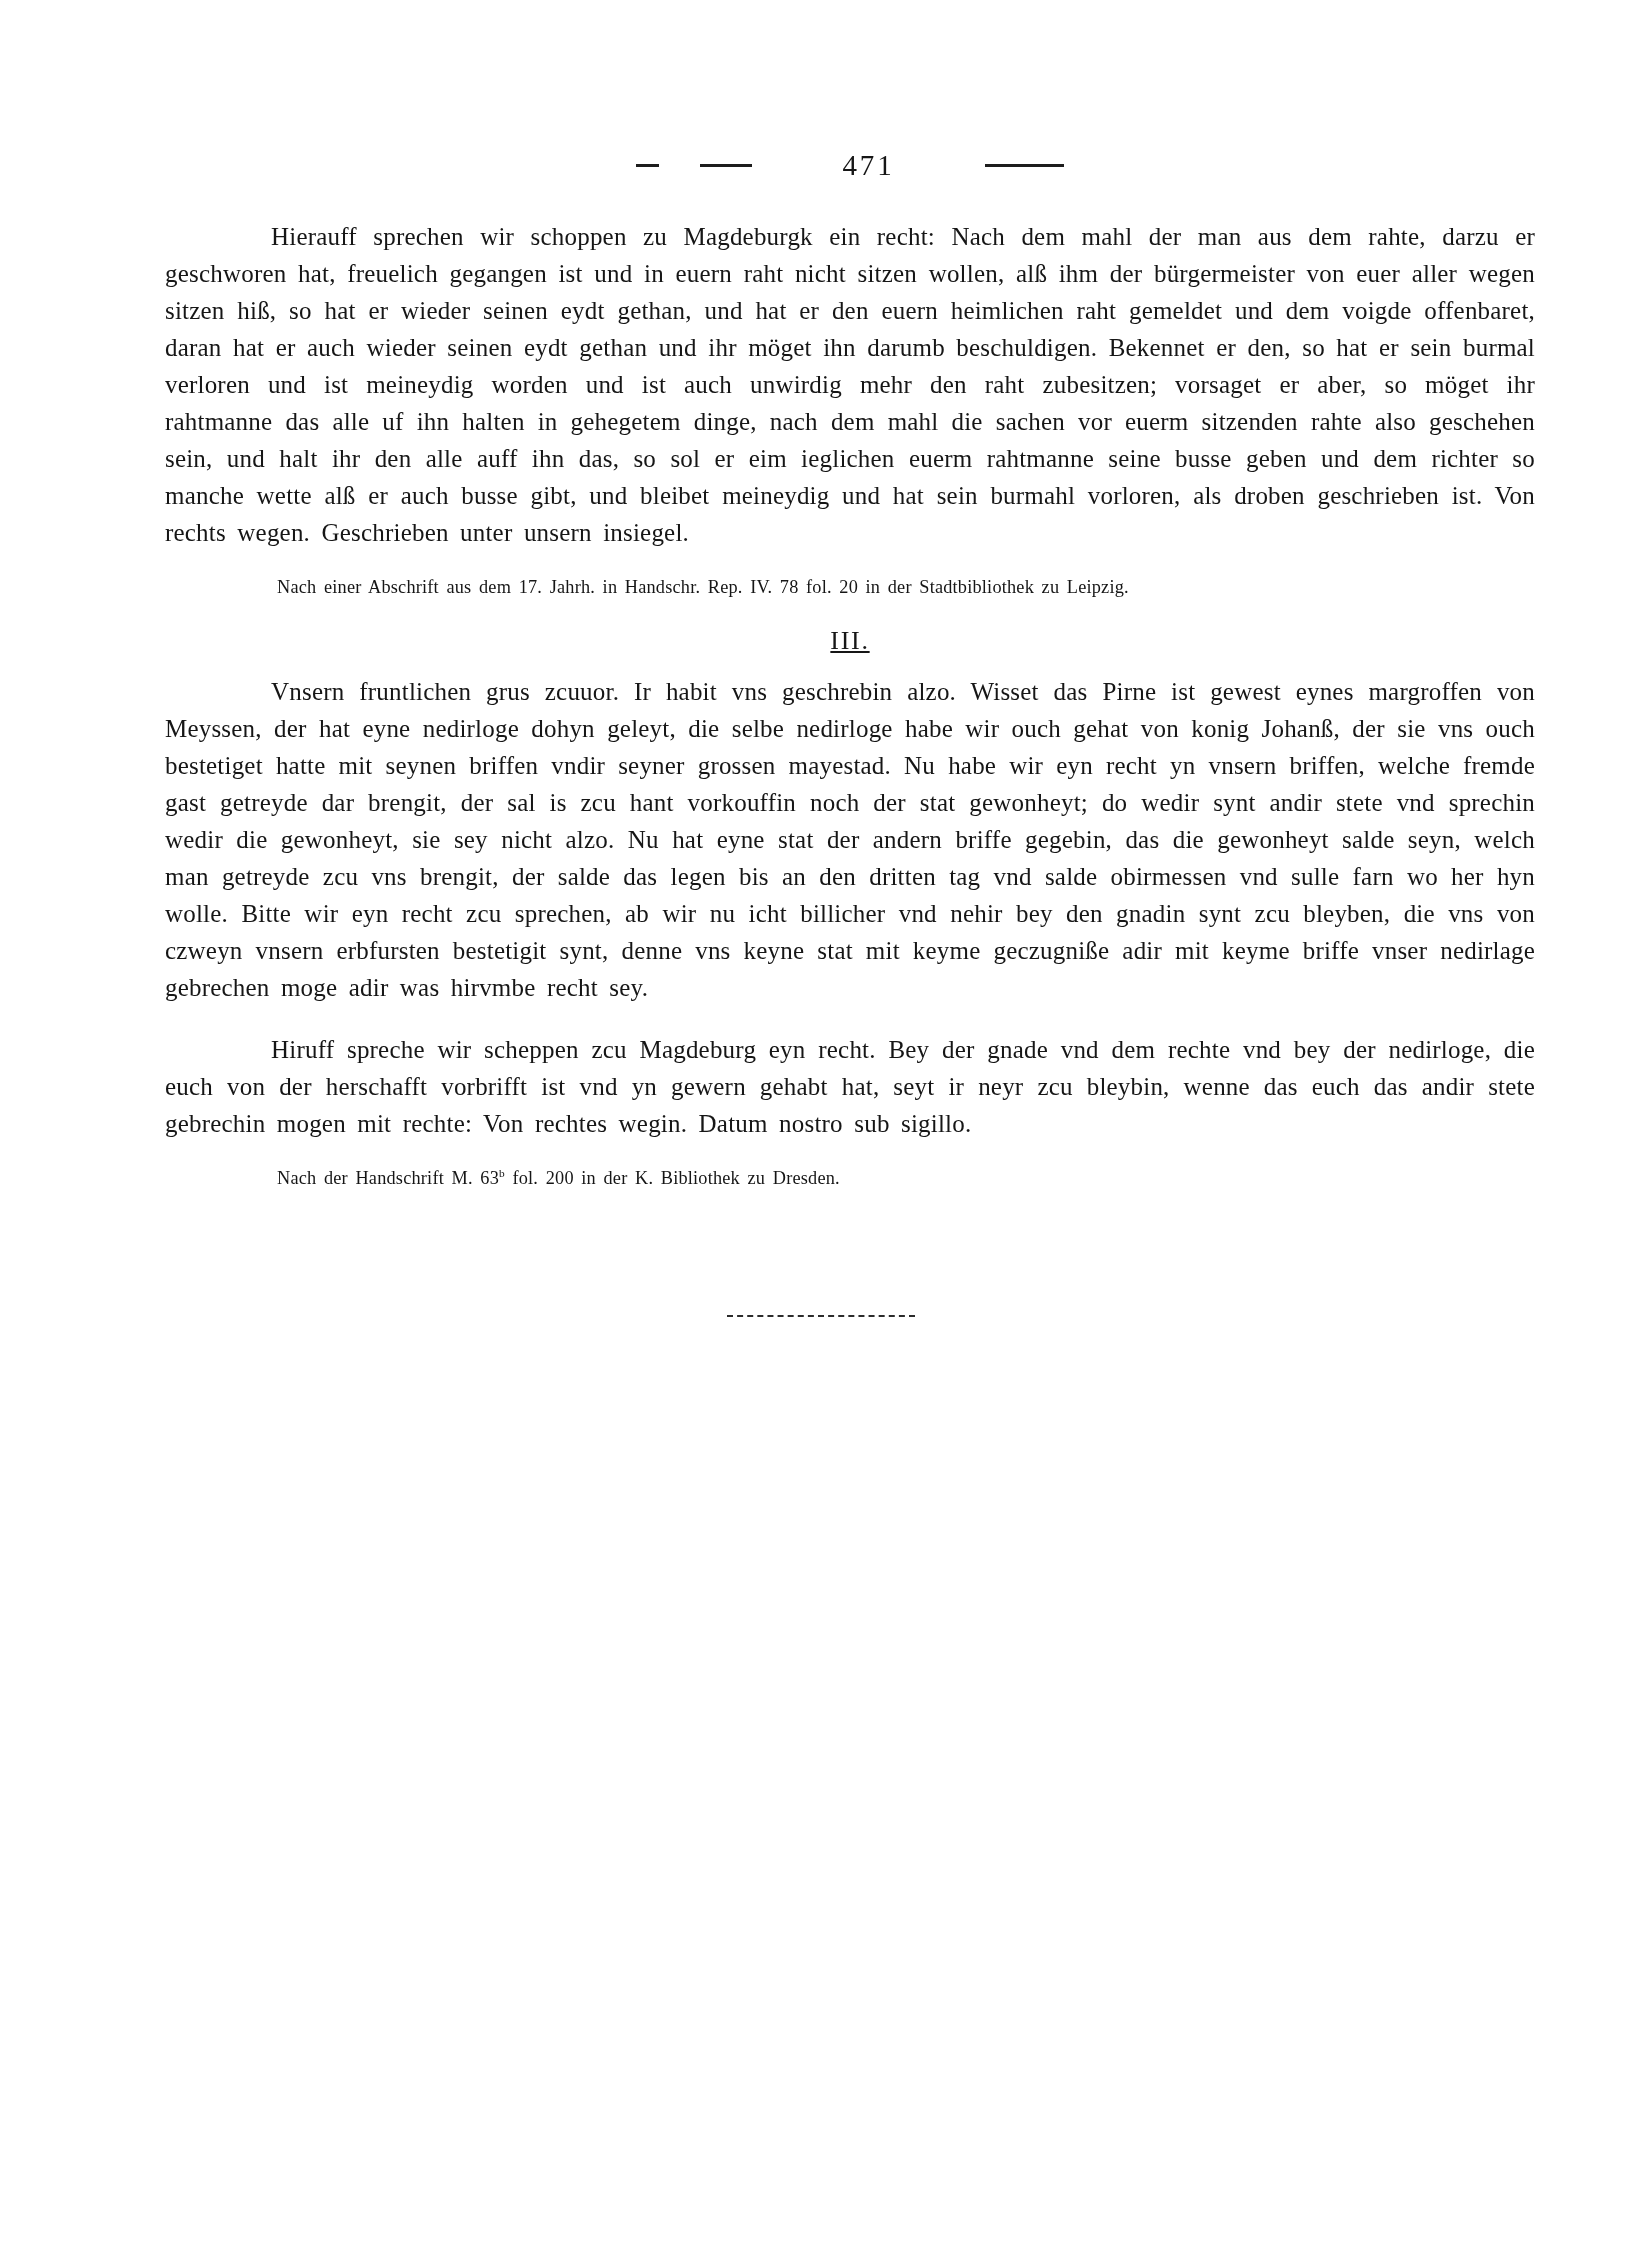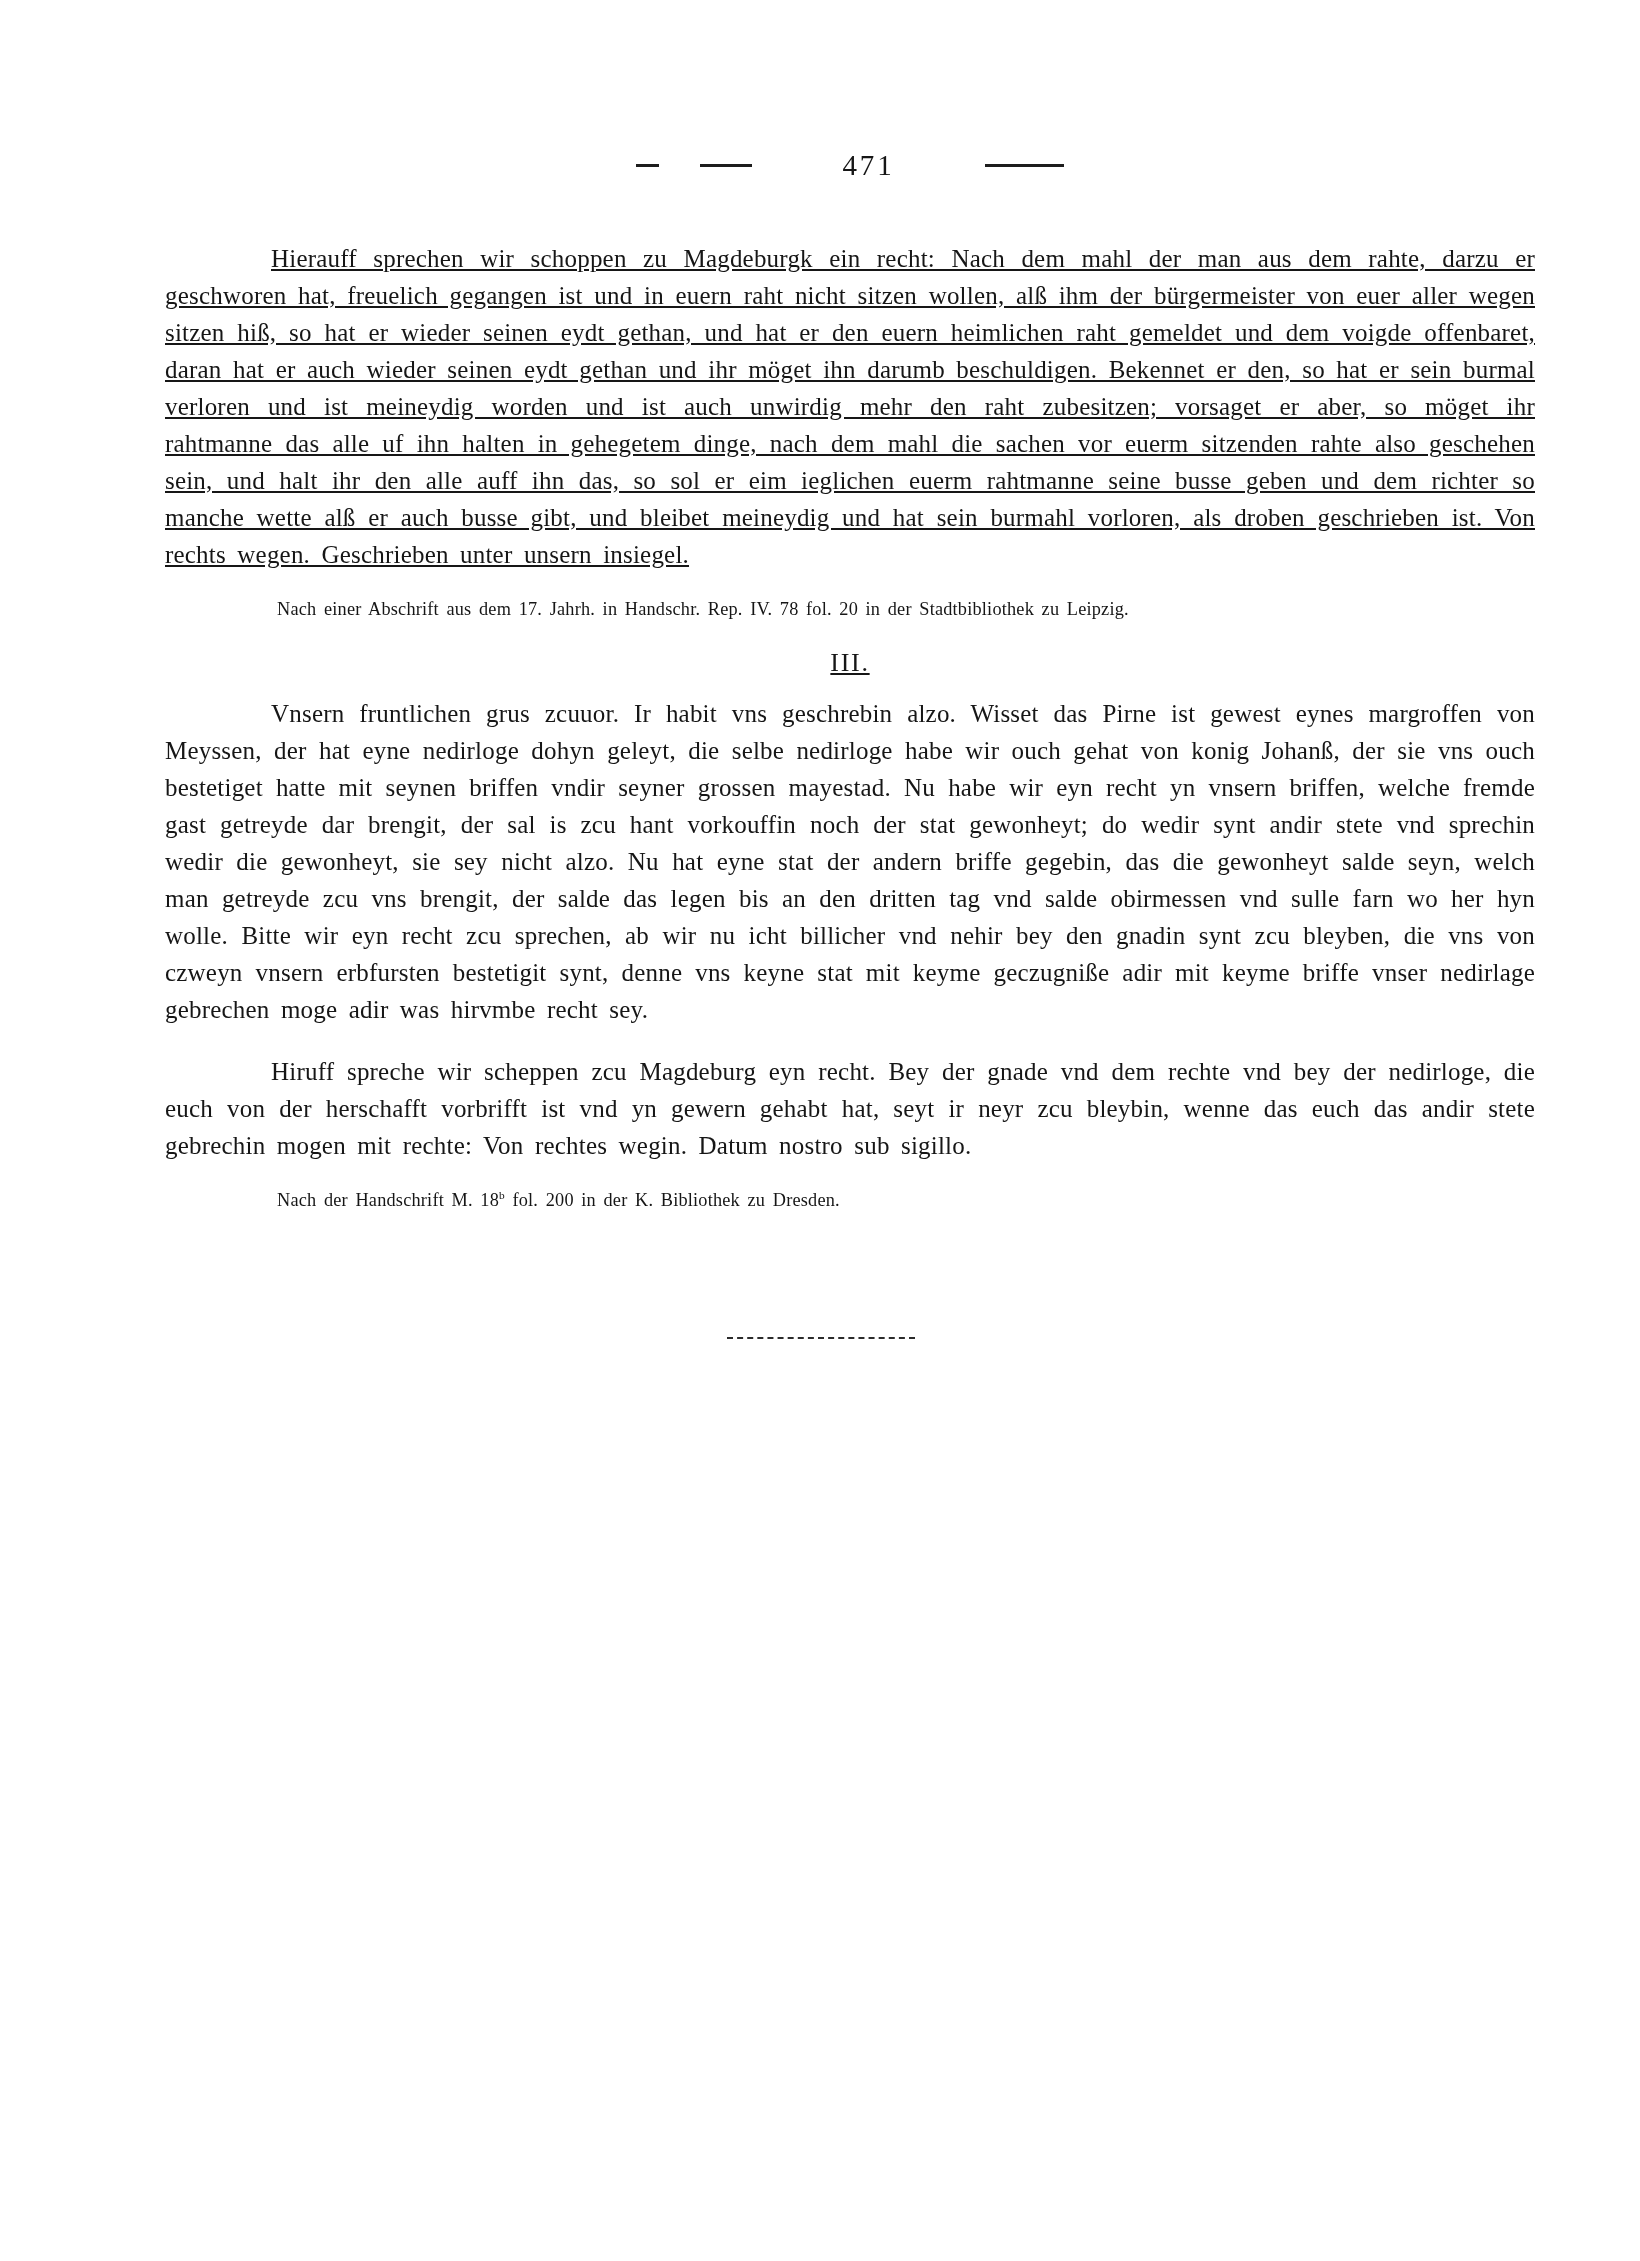--- a/index.html
+++ b/index.html
@@ -38,21 +38,21 @@
     margin: 0 59px;
   }
   .para {
     font-size: 25px;
     line-height: 37px;
     text-align: justify;
     text-indent: 106px;
     word-spacing: 5px;
     letter-spacing: 0.2px;
   }
-  .para-1 { margin-top: 60px; text-decoration: underline; }
+  .para-1 { margin-top: 38px; }
   .para-2 { margin-top: 19px; }
   .para-3 { margin-top: 4px; }
   .note {
     font-size: 18.3px;
     line-height: 22px;
     margin-left: 112px;
     word-spacing: 2.8px;
     letter-spacing: 0.2px;
   }
   .note-1 { margin-top: 15.5px; }
@@ -94,19 +94,19 @@
     <p class="para para-1">Hierauff sprechen wir schoppen zu Magdeburgk ein recht: Nach dem mahl der man aus dem rahte, darzu er geschworen hat, freuelich gegangen ist und in euern raht nicht sitzen wollen, alß ihm der bürgermeister von euer aller wegen sitzen hiß, so hat er wieder seinen eydt gethan, und hat er den euern heimlichen raht gemeldet und dem voigde offenbaret, daran hat er auch wieder seinen eydt gethan und ihr möget ihn darumb beschuldigen. Bekennet er den, so hat er sein burmal verloren und ist meineydig worden und ist auch unwirdig mehr den raht zubesitzen; vorsaget er aber, so möget ihr rahtmanne das alle uf ihn halten in gehegetem dinge, nach dem mahl die sachen vor euerm sitzenden rahte also geschehen sein, und halt ihr den alle auff ihn das, so sol er eim ieglichen euerm rahtmanne seine busse geben und dem richter so manche wette alß er auch busse gibt, und bleibet meineydig und hat sein burmahl vorloren, als droben geschrieben ist. Von rechts wegen. Geschrieben unter unsern insiegel.</p>
 
     <p class="note note-1">Nach einer Abschrift aus dem 17. Jahrh. in Handschr. Rep. IV. 78 fol. 20 in der Stadtbibliothek zu Leipzig.</p>
 
     <div class="heading">III.</div>
 
     <p class="para para-2">Vnsern fruntlichen grus zcuuor. Ir habit vns geschrebin alzo. Wisset das Pirne ist gewest eynes margroffen von Meyssen, der hat eyne nedirloge dohyn geleyt, die selbe nedirloge habe wir ouch gehat von konig Johanß, der sie vns ouch bestetiget hatte mit seynen briffen vndir seyner grossen mayestad. Nu habe wir eyn recht yn vnsern briffen, welche fremde gast getreyde dar brengit, der sal is zcu hant vorkouffin noch der stat gewonheyt; do wedir synt andir stete vnd sprechin wedir die gewonheyt, sie sey nicht alzo. Nu hat eyne stat der andern briffe gegebin, das die gewonheyt salde seyn, welch man getreyde zcu vns brengit, der salde das legen bis an den dritten tag vnd salde obirmessen vnd sulle farn wo her hyn wolle. Bitte wir eyn recht zcu sprechen, ab wir nu icht billicher vnd nehir bey den gnadin synt zcu bleyben, die vns von czweyn vnsern erbfursten bestetigit synt, denne vns keyne stat mit keyme geczugniße adir mit keyme briffe vnser nedirlage gebrechen moge adir was hirvmbe recht sey.</p>
 
     <p class="para para-3">Hiruff spreche wir scheppen zcu Magdeburg eyn recht. Bey der gnade vnd dem rechte vnd bey der nedirloge, die euch von der herschafft vorbrifft ist vnd yn gewern gehabt hat, seyt ir neyr zcu bleybin, wenne das euch das andir stete gebrechin mogen mit rechte: Von rechtes wegin. Datum nostro sub sigillo.</p>
 
-    <p class="note note-2"><span>Nach der Handschrift M. 18</span><sup>b</sup><span> fol. 200 in der K. Bibliothek zu Dresden.</span></p>
+    <p class="note note-2"><span>Nach der Handschrift M. 63</span><sup>b</sup><span> fol. 200 in der K. Bibliothek zu Dresden.</span></p>
 
     <div class="divider"></div>
 
   </div>
 </div>
 
 
 </body></html>

